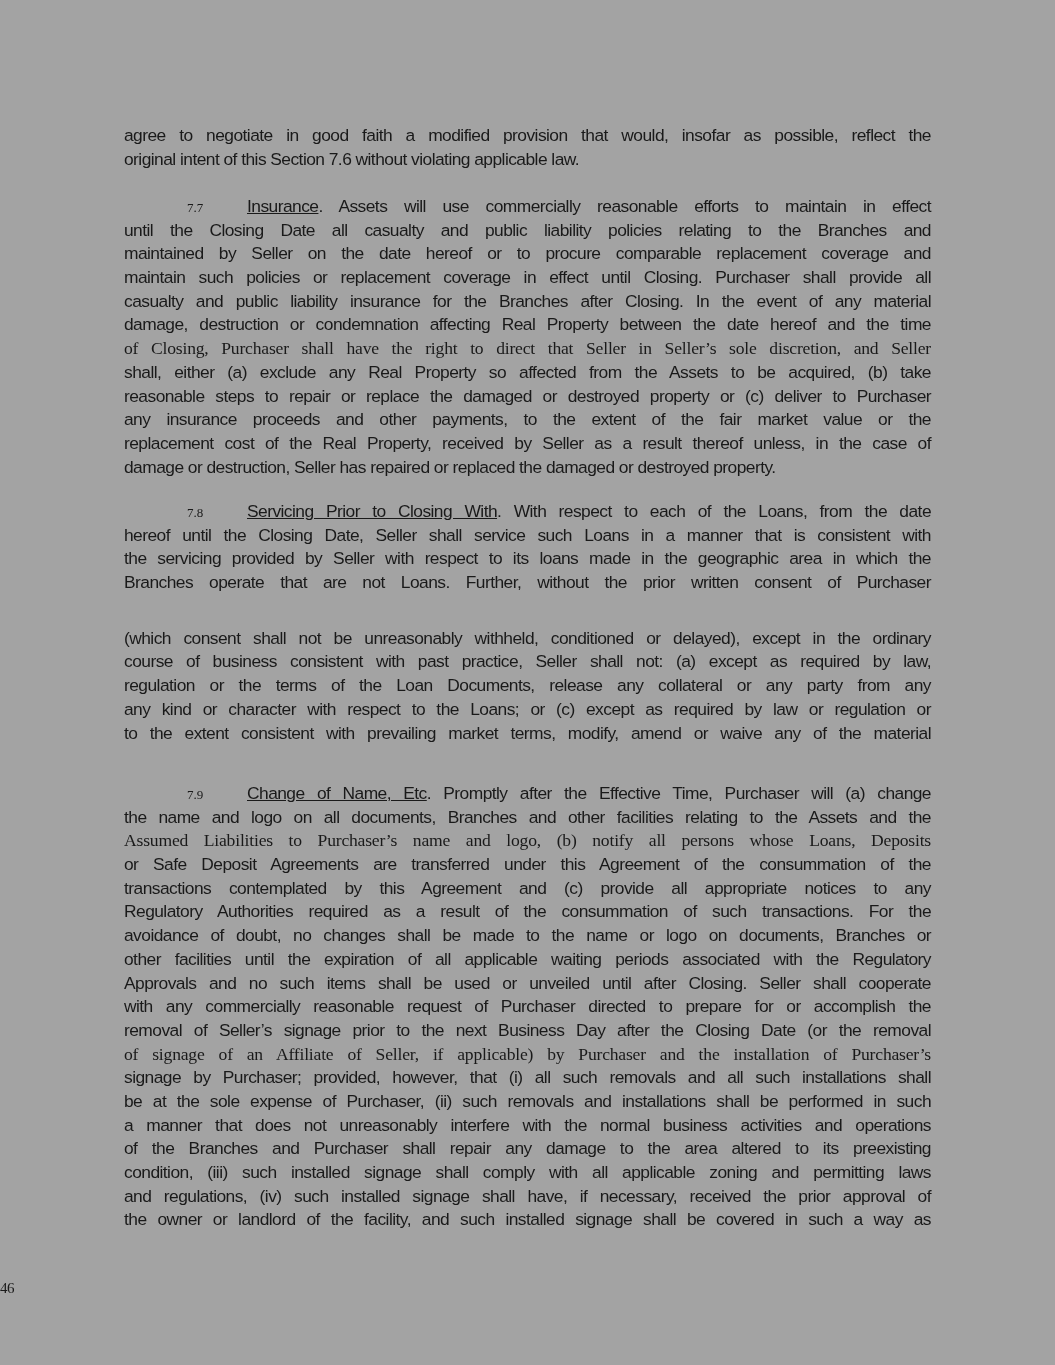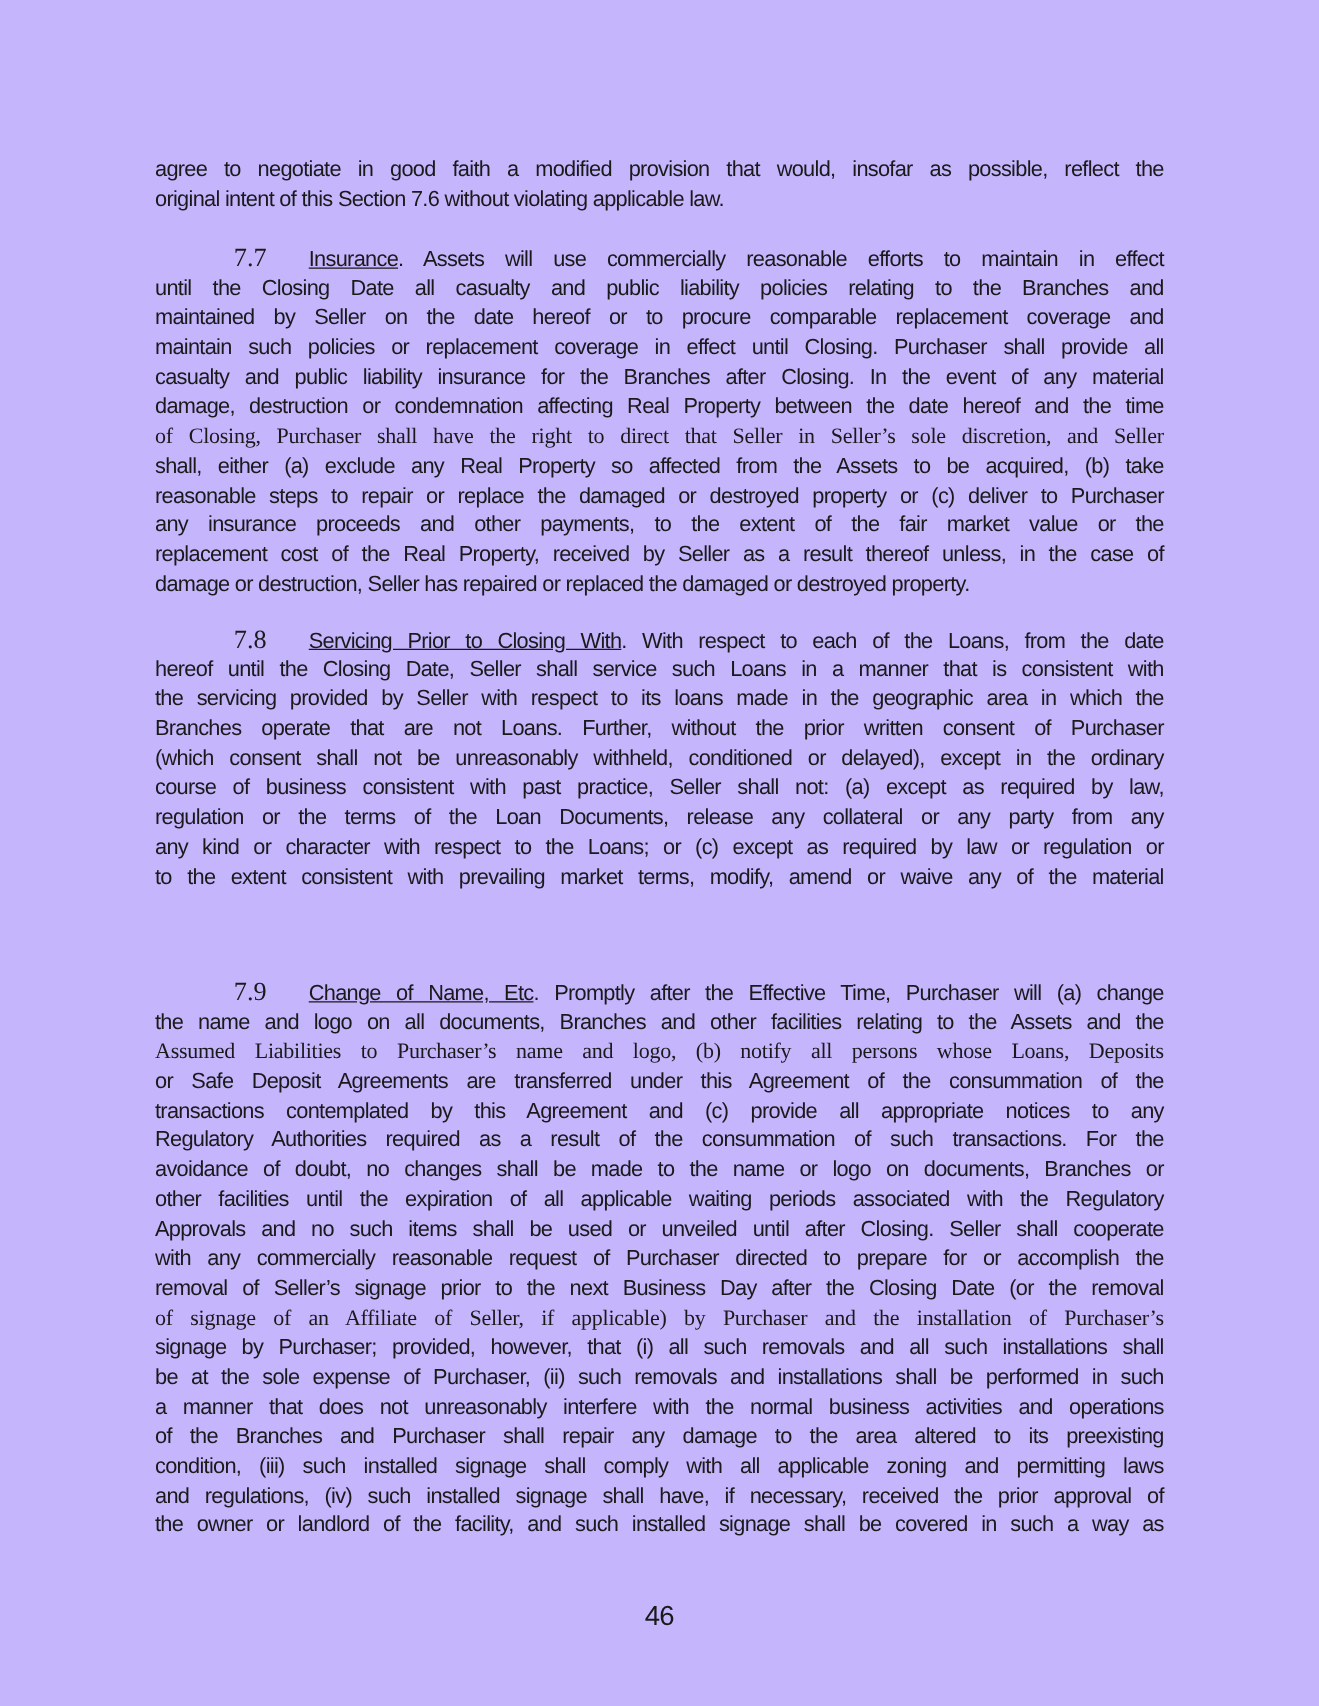--- a/index.html
+++ b/index.html
@@ -1,41 +1,41 @@
 <!DOCTYPE html>
 <html><head>
   <meta charset="utf-8">
   <style>
     html, body { margin: 0; padding: 0; background: #ffffff; }
     body { width: 1055px; height: 1365px; position: relative; overflow: hidden; }
     .page {
       position: absolute; left: 0; top: 0; width: 1055px; height: 1365px;
-      background: #c4b5fd; color: #1a1a1a;
+      background: #a3a3a3; color: #1a1a1a;
       font-family: "Liberation Sans Narrow", "Liberation Sans", sans-serif;
     }
     .block { position: absolute; left: 124px; width: 807px; }
     .line {
       height: 23.7px; line-height: 23.7px; font-size: 17.4px;
       white-space: nowrap; overflow: visible;
       text-align: justify; text-align-last: justify;
       letter-spacing: -0.55px; word-spacing: 0px;
       transform-origin: left center;
     }
     .line.last { text-align-last: left; }
     .serif {
       font-family: "Liberation Serif", serif; font-size: 17.6px; letter-spacing: -0.2px;
     }
     .num {
-      font-family: "Liberation Serif", serif; font-size: 21px; letter-spacing: 0;
+      font-family: "Liberation Serif", serif; font-size: 13px; letter-spacing: 0;
       display: inline-block; width: 60px; margin-left: 63px;
     }
     .heading { text-decoration: underline; }
     .pageno {
-      position: absolute; top: 1280px; left: 0; width: 1055px; text-align: center;
-      font-family: Liberation Sans, sans-serif; font-size: 22px; letter-spacing: -0.5px; color: #1a1a1a;
+      position: absolute; top: 1280px; left: 0; width: 1055px; 
+      font-family: Liberation Serif, serif; font-size: 15px; letter-spacing: -0.5px; color: #1a1a1a;
     }
   </style>
 </head>
 <body>
 
 <div class="page">
 
   <div class="block" style="top:124px;">
     <div class="line" style="width: 807px;">agree to negotiate in good faith a modified provision that would, insofar as possible, reflect the</div>
     <div class="line last" style="width: 807px;">original intent of this Section 7.6 without violating applicable law.</div>
@@ -58,21 +58,21 @@
     <div class="line last" style="width: 807px;">damage or destruction, Seller has repaired or replaced the damaged or destroyed property.</div>
   </div>
 
   <div class="block" style="top:500px;">
     <div class="line" style="width: 807px;">
       <span class="num">7.8</span><span class="heading">Servicing Prior to Closing With</span><span>.  With respect to each of the Loans, from the date</span>
     </div>
     <div class="line" style="width: 807px;">hereof until the Closing Date, Seller shall service such Loans in a manner that is consistent with</div>
     <div class="line" style="width: 807px;">the servicing provided by Seller with respect to its loans made in the geographic area in which the</div>
     <div class="line" style="width: 807px;">Branches operate that are not Loans.  Further, without the prior written consent of Purchaser</div>
-    <div class="line" style="width: 807px;">(which consent shall not be unreasonably withheld, conditioned or delayed), except in the ordinary</div>
+    <div class="line" style="width: 807px; margin-top: 32px;">(which consent shall not be unreasonably withheld, conditioned or delayed), except in the ordinary</div>
     <div class="line" style="width: 807px;">course of business consistent with past practice, Seller shall not: (a) except as required by law,</div>
     <div class="line" style="width: 807px;">regulation or the terms of the Loan Documents, release any collateral or any party from any</div>
     <div class="line" style="width: 807px;">any kind or character with respect to the Loans; or (c) except as required by law or regulation or</div>
     <div class="line" style="width: 807px;">to the extent consistent with prevailing market terms, modify, amend or waive any of the material</div>
   </div>
 
   <div class="block" style="top:782px;">
     <div class="line" style="width: 807px;">
       <span class="num">7.9</span><span class="heading">Change of Name, Etc</span><span>.  Promptly after the Effective Time, Purchaser will (a) change</span>
     </div>

